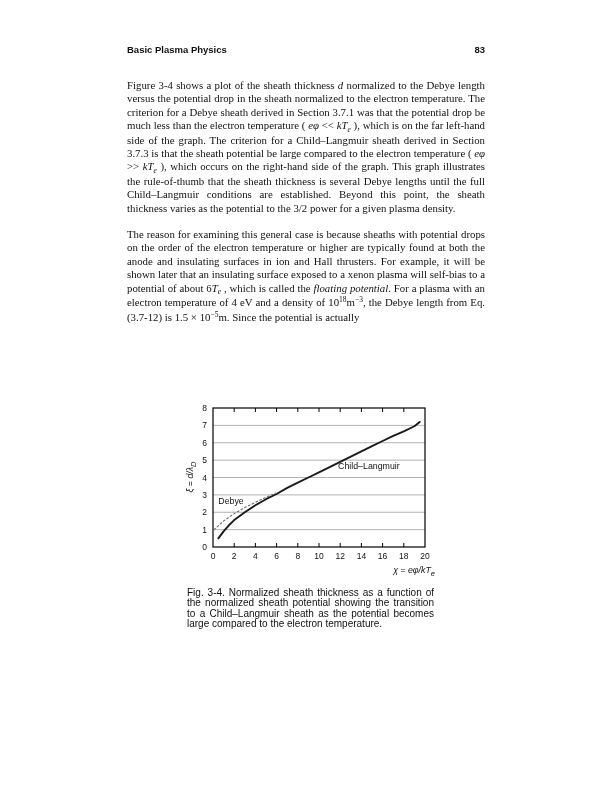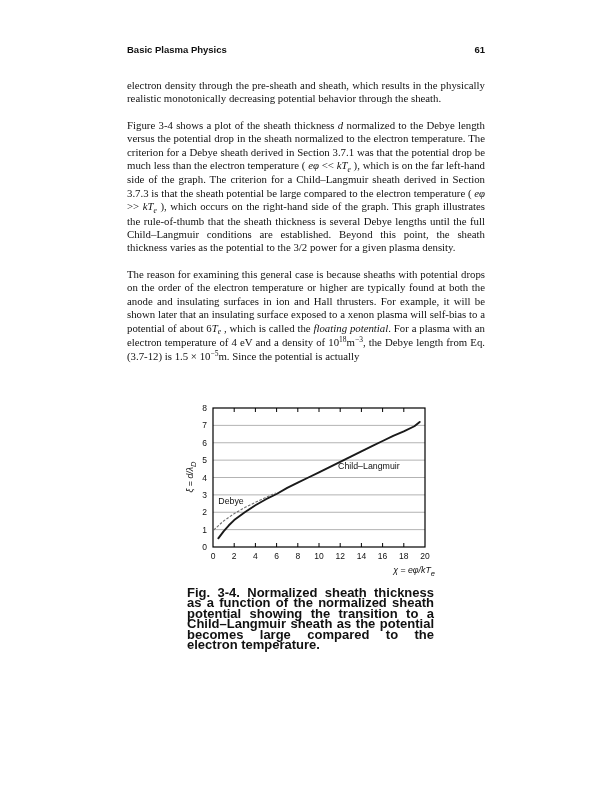--- a/index.html
+++ b/index.html
@@ -28,36 +28,35 @@
     position:absolute;left:185px;top:565px;width:250px;text-align:right;
     font-family:"Liberation Sans",sans-serif;font-size:8.8px;
   }
   .ylabel{
     position:absolute;left:161px;top:471px;width:60px;height:12px;text-align:center;
     transform:rotate(-90deg);
     font-family:"Liberation Sans",sans-serif;font-size:8.8px;white-space:nowrap;
   }
   .caption{
     position:absolute;left:187px;top:588px;width:247px;
-    font-family:"Liberation Sans",sans-serif;font-weight:bold;
-    font-size:13px;line-height:10.4px;text-align:justify;
+    font-family:"Liberation Sans",sans-serif;font-weight:normal;
+    font-size:10px;line-height:10.4px;text-align:justify;
   }
 </style>
 </head>
 <body>
 
 <div class="page">
 
   <div class="header">
     <span>Basic Plasma Physics</span>
-    <span>61</span>
+    <span>83</span>
   </div>
 
   <div class="body-text">
-    <p><span>electron density through the pre-sheath and sheath, which results in the physically realistic monotonically decreasing potential behavior through the sheath.</span></p>
     <p><span>Figure 3-4 shows a plot of the sheath thickness </span><span class="s-i">d</span><span> normalized to the Debye length versus the potential drop in the sheath normalized to the electron temperature. The criterion for a Debye sheath derived in Section 3.7.1 was that the potential drop be much less than the electron temperature ( </span><span class="s-i">eφ</span><span> &lt;&lt; </span><span class="s-i">kT</span><span class="s-isub">e</span><span> ), which is on the far left-hand side of the graph. The criterion for a Child–Langmuir sheath derived in Section 3.7.3 is that the sheath potential be large compared to the electron temperature ( </span><span class="s-i">eφ</span><span> &gt;&gt; </span><span class="s-i">kT</span><span class="s-isub">e</span><span> ), which occurs on the right-hand side of the graph. This graph illustrates the rule-of-thumb that the sheath thickness is several Debye lengths until the full Child–Langmuir conditions are established. Beyond this point, the sheath thickness varies as the potential to the 3/2 power for a given plasma density.</span></p>
     <p><span>The reason for examining this general case is because sheaths with potential drops on the order of the electron temperature or higher are typically found at both the anode and insulating surfaces in ion and Hall thrusters. For example, it will be shown later that an insulating surface exposed to a xenon plasma will self-bias to a potential of about 6</span><span class="s-i">T</span><span class="s-isub">e</span><span> , which is called the </span><span class="s-i">floating potential</span><span>. For a plasma with an electron temperature of 4 eV and a density of 10</span><span class="s-sup">18</span><span>m</span><span class="s-sup">−3</span><span>, the Debye length from Eq. (3.7-12) is 1.5 × 10</span><span class="s-sup">−5</span><span>m. Since the potential is actually</span></p>
   </div>
 
   <div class="chart">
     <svg width="250" height="166" viewBox="0 0 250 166">
         <line x1="28" y1="129.625" x2="240" y2="129.625" stroke="#b3b3b3" stroke-width="1"></line>
         <line x1="28" y1="112.25" x2="240" y2="112.25" stroke="#b3b3b3" stroke-width="1"></line>
         <line x1="28" y1="94.875" x2="240" y2="94.875" stroke="#b3b3b3" stroke-width="1"></line>
         <line x1="28" y1="77.5" x2="240" y2="77.5" stroke="#b3b3b3" stroke-width="1"></line>

